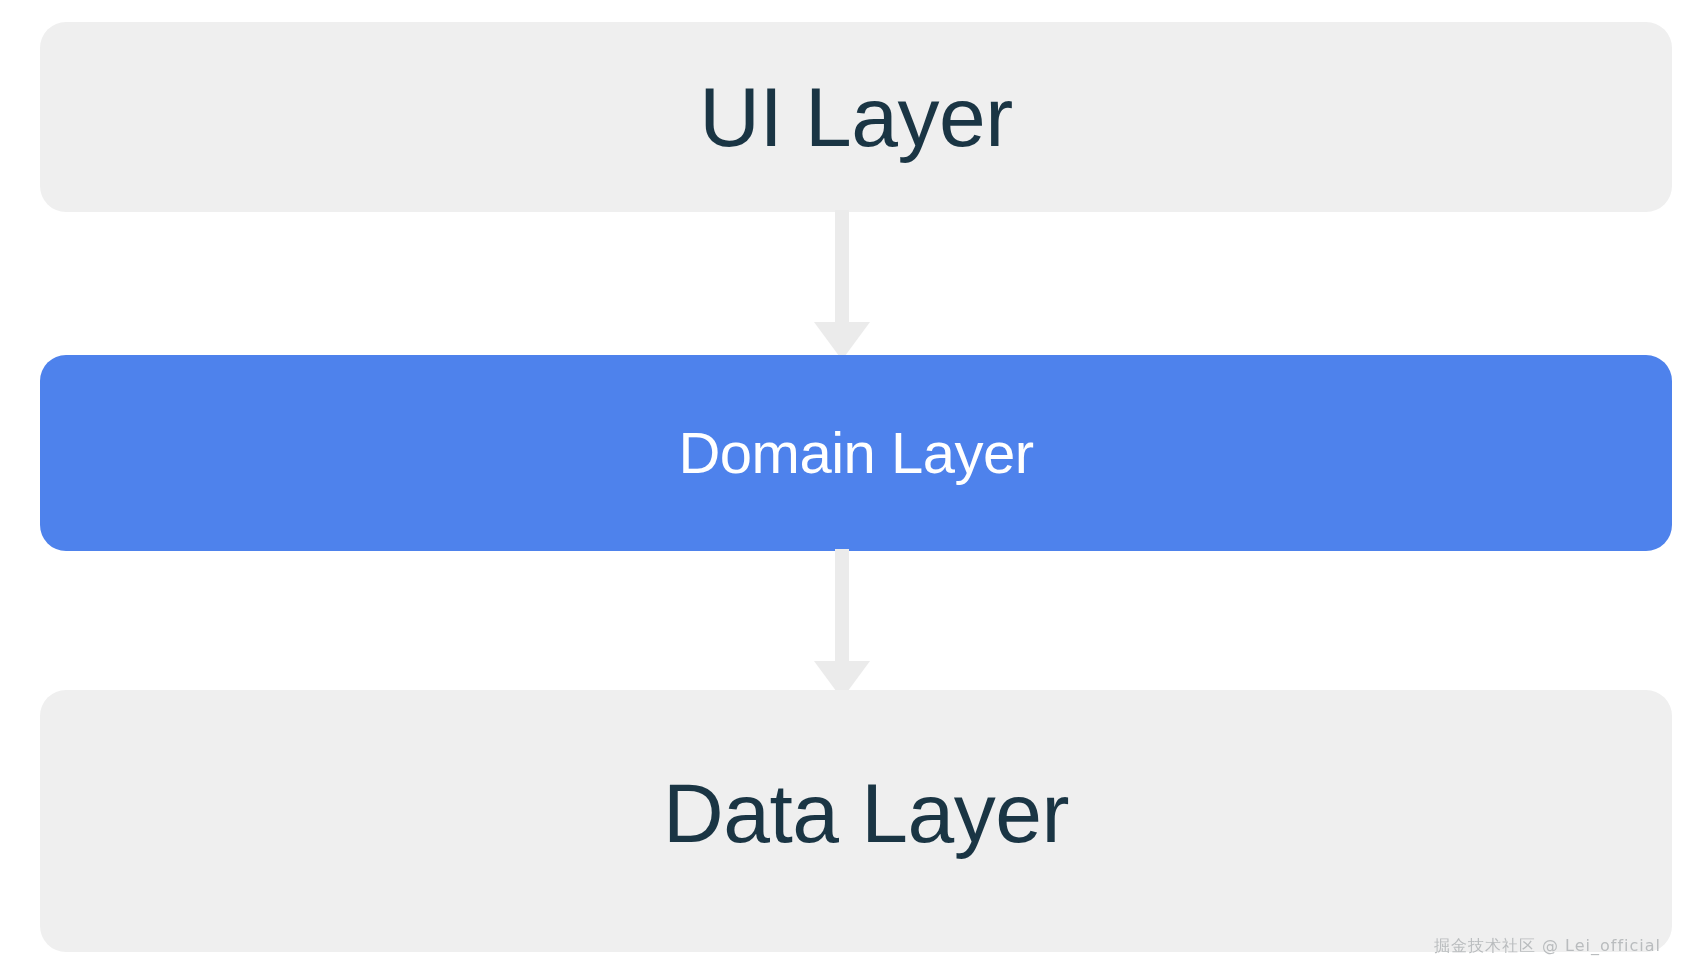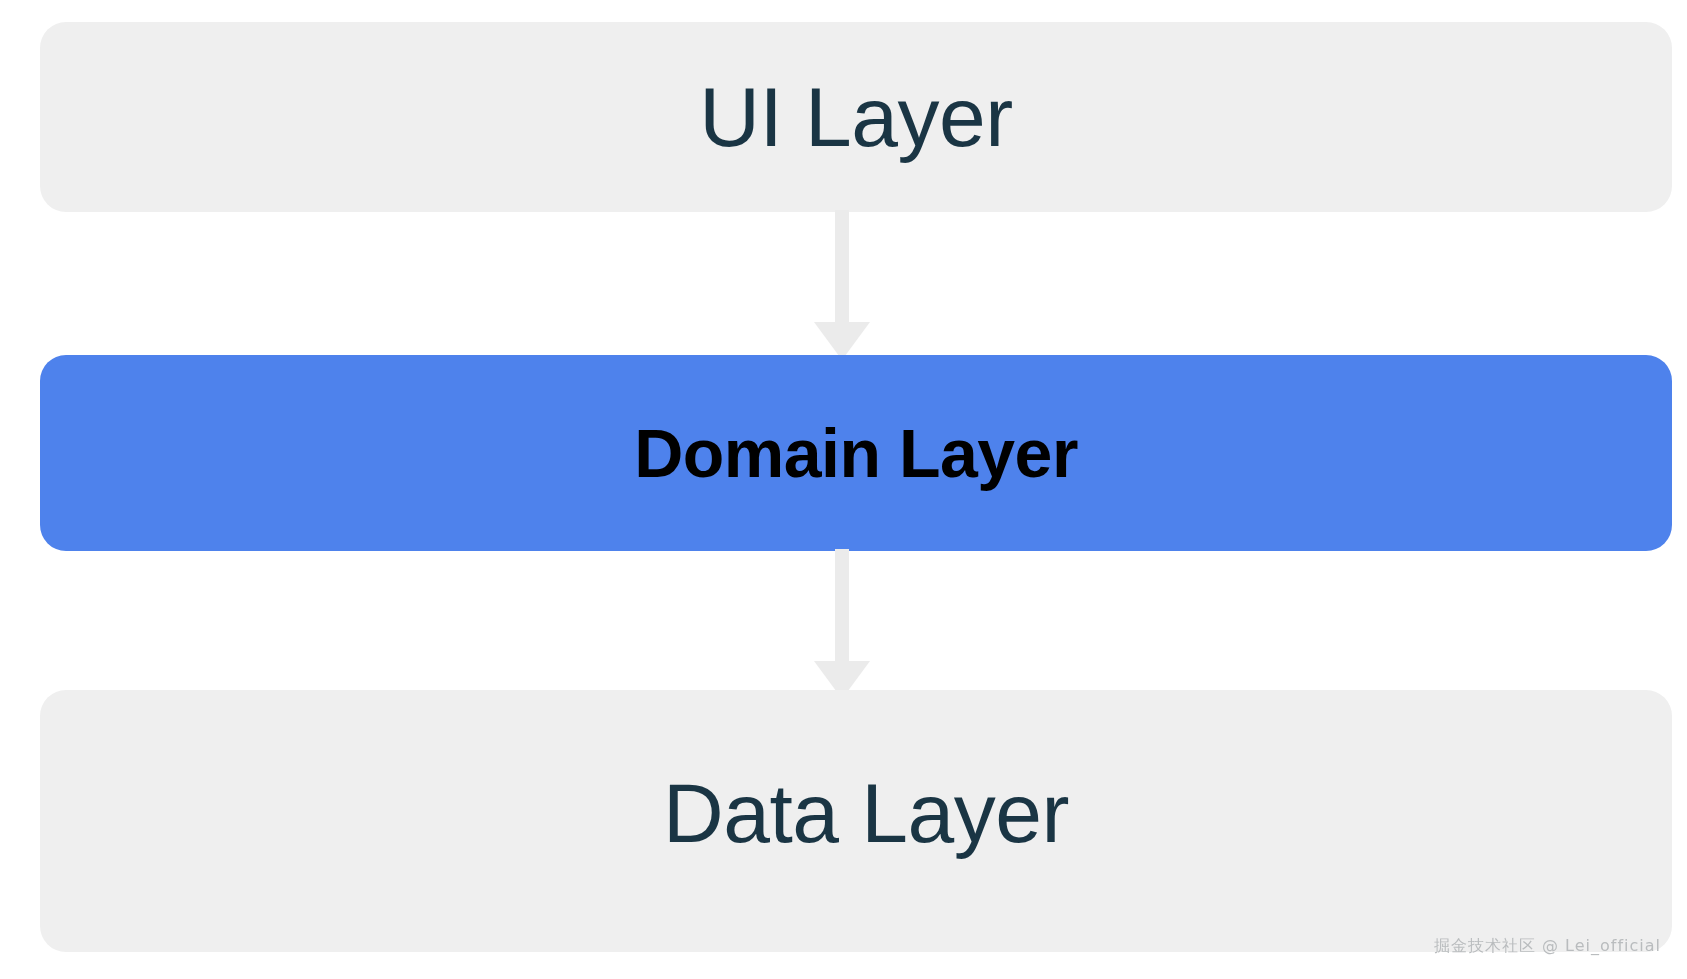--- a/index.html
+++ b/index.html
@@ -50,23 +50,22 @@
     font-size: 84px;
   }
 
   
   #layer-domain {
     top: 355px;
     height: 196px;
     background: #4e82ec;
   }
   #layer-domain .layer-label {
-    color: #000000;
-    font-size: 68px;
-    font-weight: bold;
+    color: #ffffff;
+    font-size: 58px;
   }
 
   
   #layer-data {
     top: 690px;
     height: 262px;
     background: #efefef;
     padding-left: 20px;
   }
   #layer-data .layer-label {

